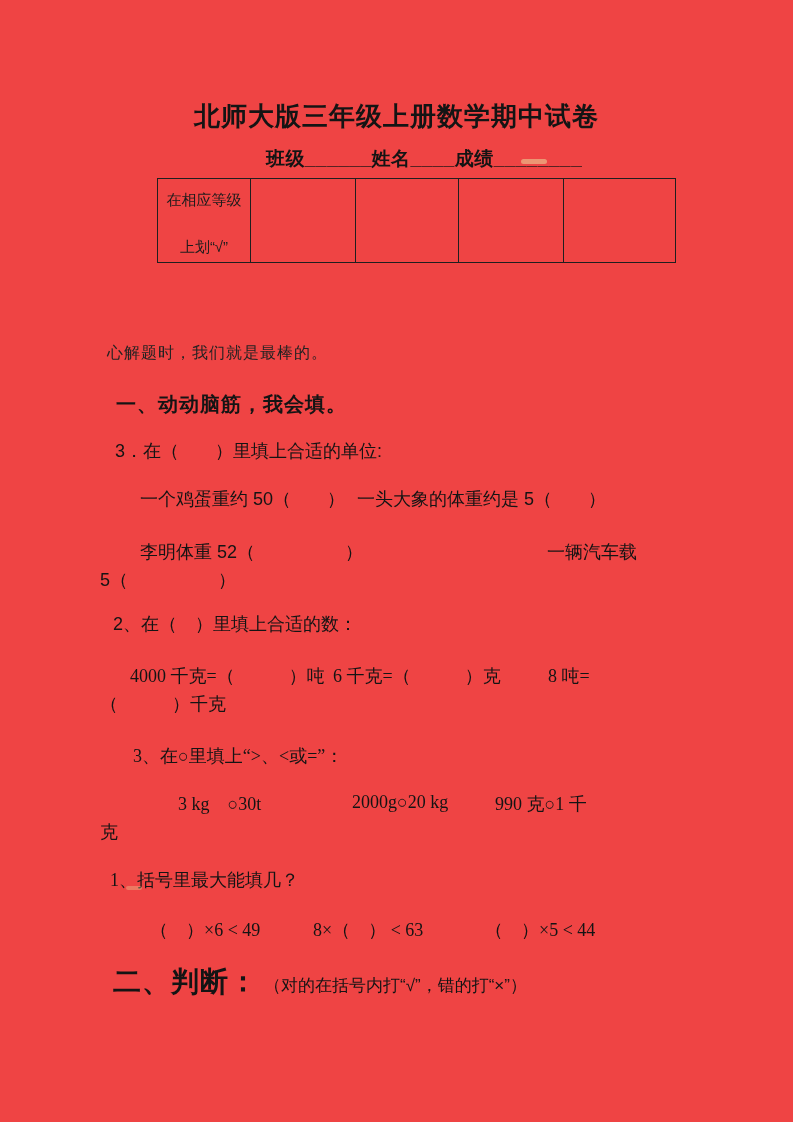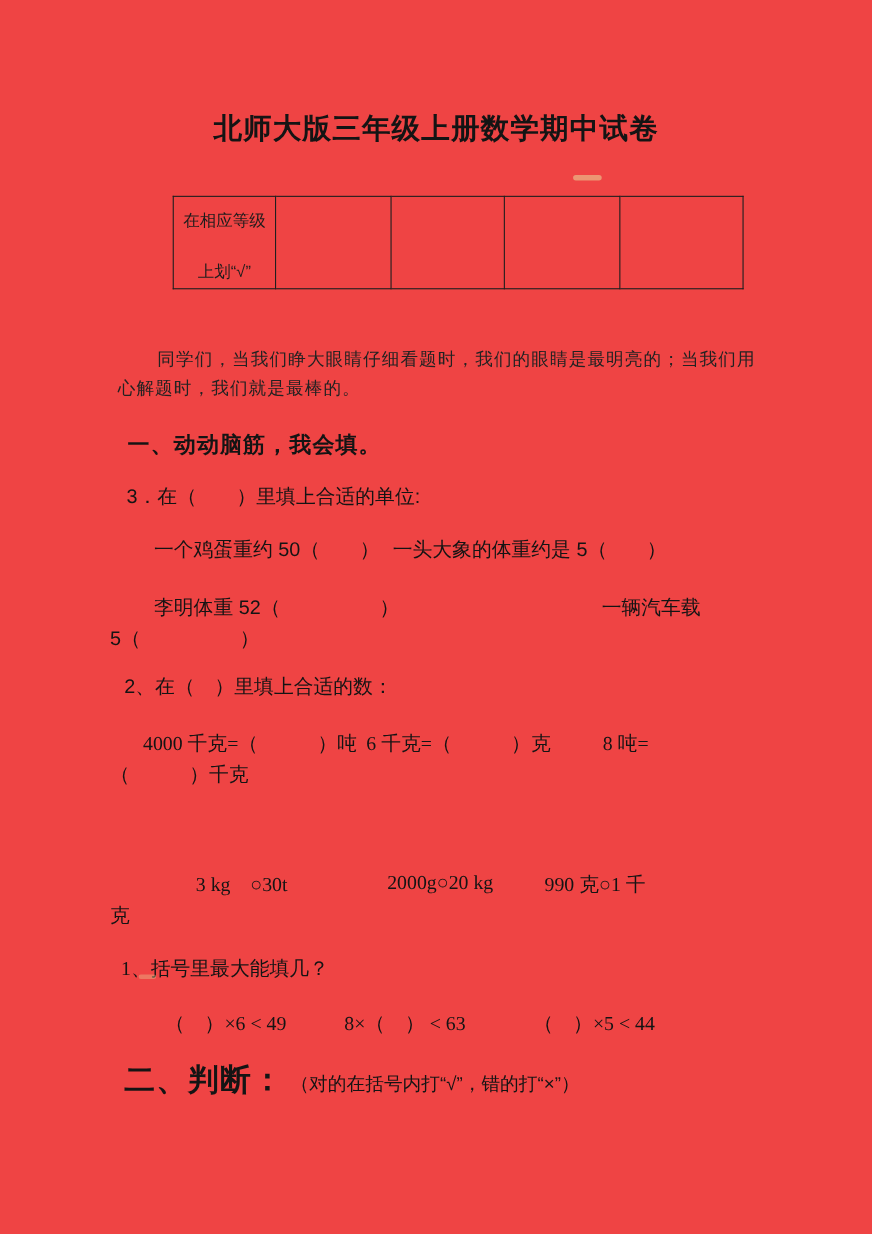--- a/index.html
+++ b/index.html
@@ -70,20 +70,21 @@
   .sec2 { top:963px; left:113px; font-size:17px; }
   .sec2 .bold-part { font-size:28px; font-weight:bold; letter-spacing:1px; margin-right:6px; }
 </style>
 </head>
 <body>
 
 <div class="page">
 
   <div class="abs doc-title">北师大版三年级上册数学期中试卷</div>
 
+  <div class="abs fill-line">班级______姓名____成绩________</div>
   <div class="smudge smudge-1"></div>
 
   <table class="eval">
     <colgroup>
       <col style="width:93px">
         <col style="width:105px">
         <col style="width:103px">
         <col style="width:105px">
         <col style="width:112px">
     </colgroup>
@@ -94,21 +95,20 @@
         <div class="eval-l2">上划“√”</div>
       </td>
       <td></td>
       <td></td>
       <td></td>
       <td></td>
     </tr>
   </tbody>
     </table>
 
-  <div class="abs intro intro-1">同学们，当我们睁大眼睛仔细看题时，我们的眼睛是最明亮的；当我们用</div>
   <div class="abs intro intro-2">心解题时，我们就是最棒的。</div>
 
   <div class="abs sec-heading sec1 sans">一、动动脑筋，我会填。</div>
 
   <div class="abs line sans q1-label">3．在（　　）里填上合适的单位:</div>
 
   <div class="abs row-q1-2">
     <span class="abs line sans q1-egg">一个鸡蛋重约 50（　　）</span>
     <span class="abs line sans q1-elephant">一头大象的体重约是 5（　　）</span>
   </div>
@@ -120,20 +120,21 @@
   <div class="abs line sans q1-truck2">5（　　　　　）</div>
 
   <div class="abs line sans q2-label">2、在（　）里填上合适的数：</div>
   <div class="abs row-q2">
     <span class="abs line serif q2-c1">4000 千克=（　　　）吨</span>
     <span class="abs line serif q2-c2">6 千克=（　　　）克</span>
     <span class="abs line serif q2-c3">8 吨=</span>
   </div>
   <div class="abs line serif q2-c3b">（　　　）千克</div>
 
+  <div class="abs line serif q3-label">3、在○里填上“&gt;、&lt;或=”：</div>
   <div class="abs row-q3">
     <span class="abs line serif q3-c1">3 kg　○30t</span>
     <span class="abs line serif q3-c2">2000g○20 kg</span>
     <span class="abs line serif q3-c3">990 克○1 千</span>
   </div>
   <div class="abs line serif q3-c3b">克</div>
 
   <div class="abs line serif q4-label">1、括号里最大能填几？</div>
   <div class="smudge smudge-2"></div>
   <div class="abs row-q4">

